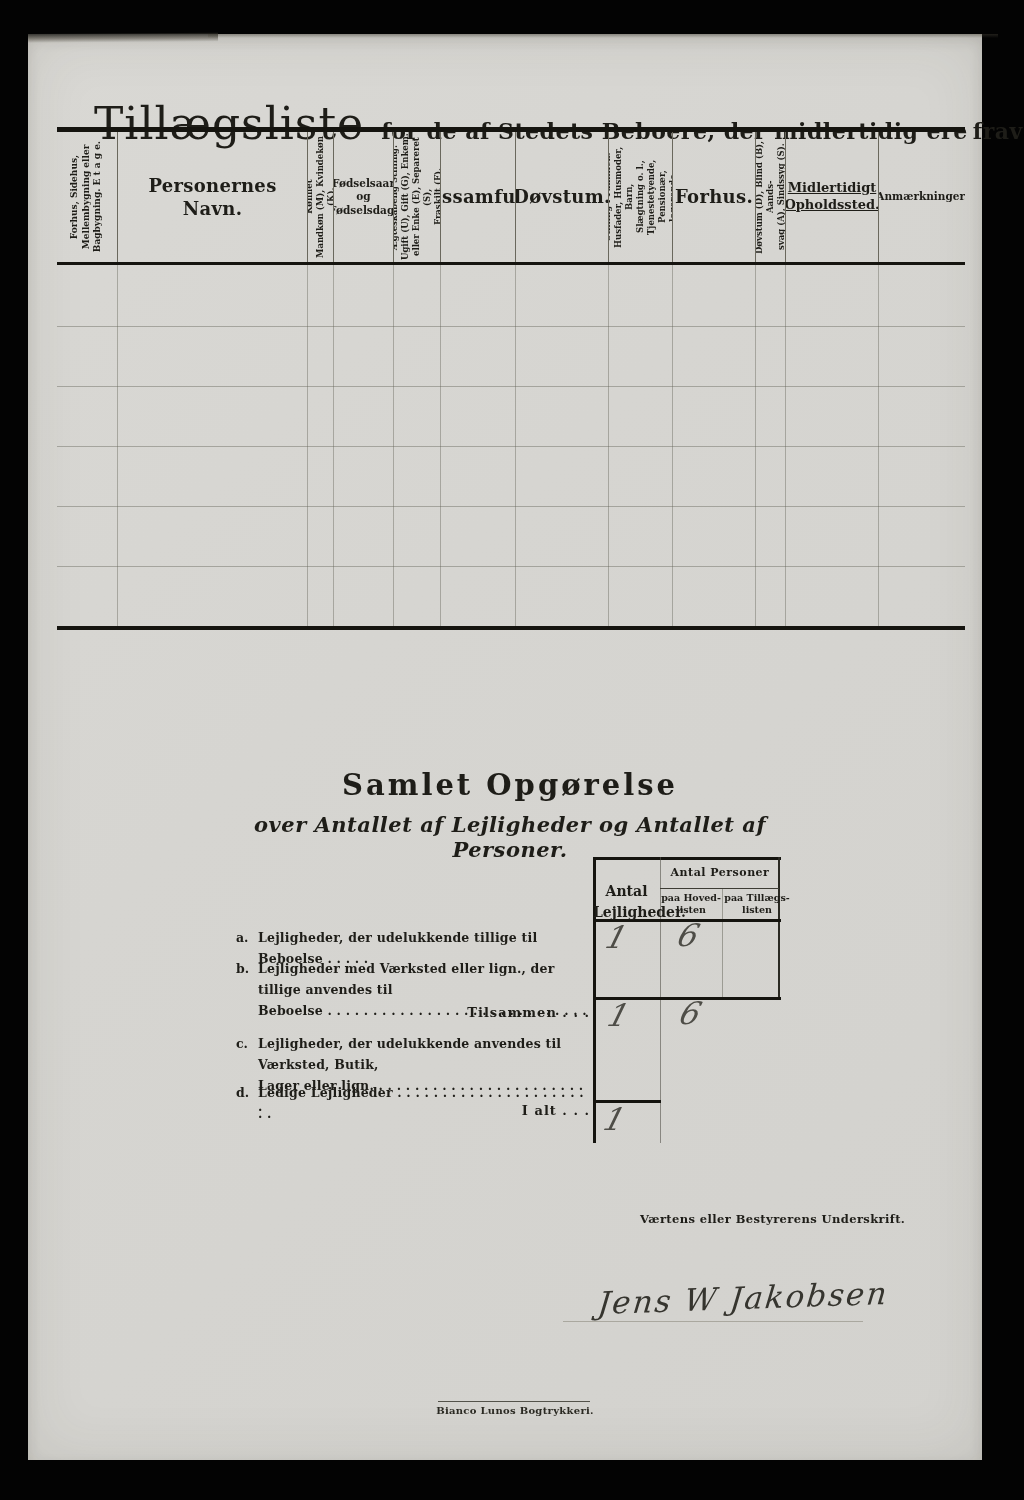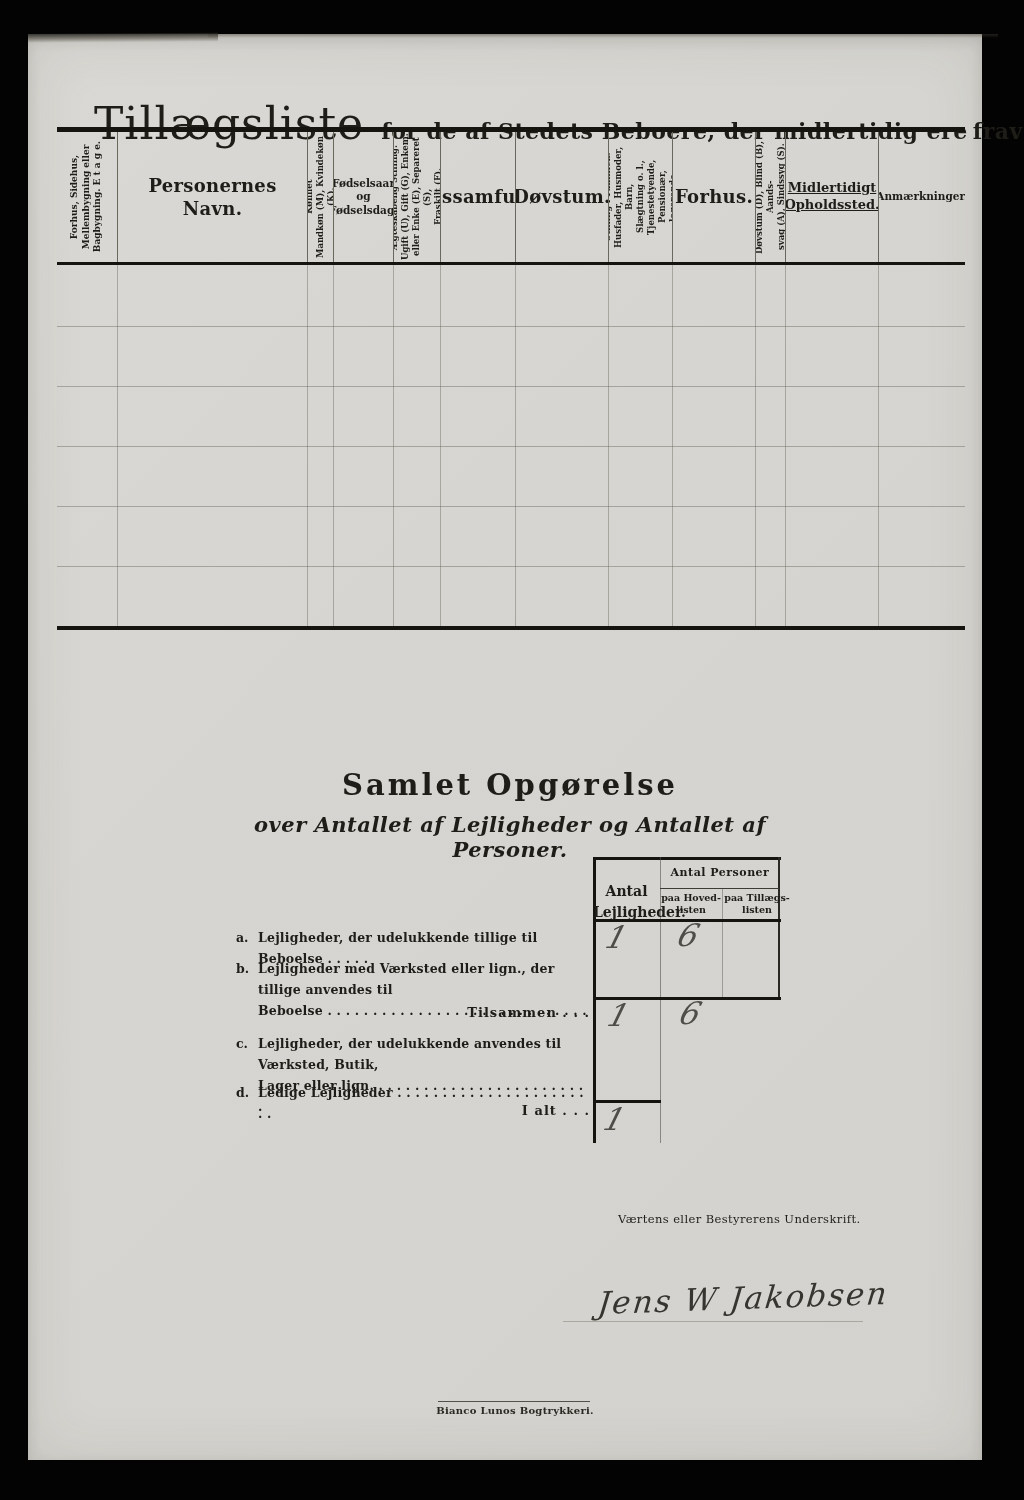--- a/index.html
+++ b/index.html
@@ -104,21 +104,21 @@
     font-style:italic;color:#4e4d47;font-weight:400;
   }
   .hw-num{font-size:31px;transform:skewX(-16deg);}
   .st-v1{left:14px;top:62px;}
   .st-v2{left:86px;top:60px;}
   .st-v3{left:16px;top:140px;}
   .st-v4{left:88px;top:138px;}
   .st-v5{left:12px;top:244px;}
 
   
-  .sig-label{position:absolute;left:590px;top:1178px;font-size:11.5px;font-weight:normal;letter-spacing:.4px;}
+  .sig-label{position:absolute;left:612px;top:1178px;font-size:11.5px;font-weight:bold;letter-spacing:.4px;}
   .sig-line{position:absolute;left:535px;top:1287px;width:300px;height:1px;background:rgba(135,133,120,.55);}
   .sig-name{
     position:absolute;left:570px;top:1246px;
     font-size:31px;font-style:italic;color:#36352f;
     transform:rotate(-2deg) skewX(-8deg);letter-spacing:2px;
   }
 
   
   .imprint-rule{position:absolute;left:410px;top:1367px;width:152px;height:1px;background:#53524a;}
   .imprint{position:absolute;left:392px;top:1371px;width:190px;text-align:center;

